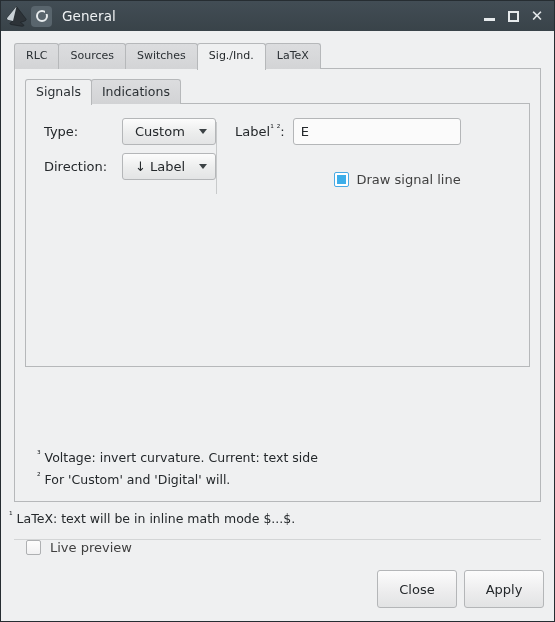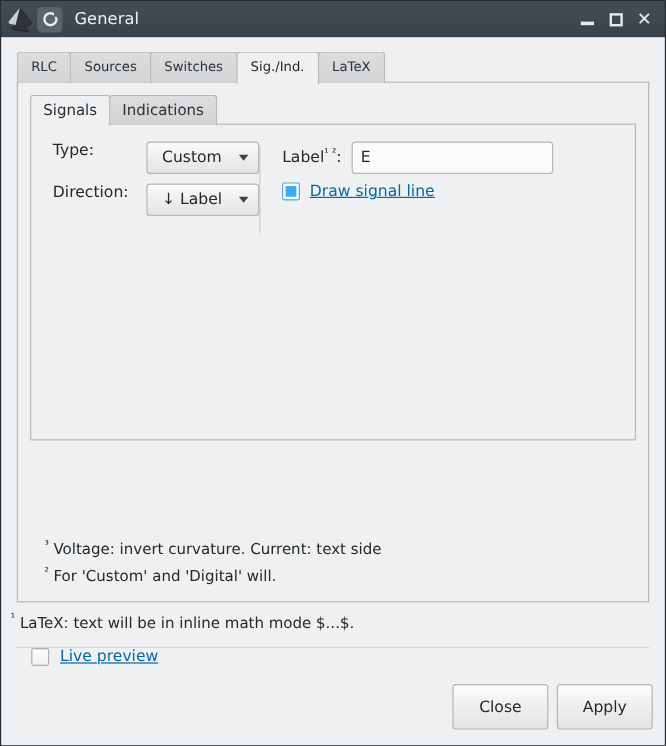--- a/index.html
+++ b/index.html
@@ -211,21 +211,21 @@
     position: relative;
   }
   .left-col {
     padding-left: 18px;
     display: flex;
     flex-direction: column;
     gap: 8px;
   }
   .frow {
     display: flex;
-    align-items: flex-start;
+    align-items: center;
     height: 27px;
   }
   .flabel {
     font-size: 13px;
     color: #24282b;
     width: 78px;
     white-space: nowrap;
   }
 
   .combo {
@@ -257,21 +257,22 @@
     background: #c8cacb;
     margin: 4px 0 4px 0;
     align-self: stretch;
     height: 72px;
   }
 
   .right-col {
     padding-left: 18px;
     display: flex;
     flex-direction: column;
-    gap: 7px;
+    gap: 27px;
+    align-items: flex-end;
   }
   .label-row {
     display: flex;
     align-items: center;
     height: 27px;
   }
   .label-text {
     font-size: 13px;
     color: #24282b;
     white-space: nowrap;
@@ -317,23 +318,22 @@
   }
   .checkbox.checked::after {
     content: "";
     position: absolute;
     left: 2px; top: 2px;
     width: 9px; height: 9px;
     background: #3daee9;
   }
   .check-label {
     font-size: 13px;
-    color: #0369a1;
-    white-space: nowrap;
-    text-decoration: underline;
+    color: #404040;
+    white-space: nowrap;
   }
 
   
   .footnotes-inner {
     position: absolute;
     left: 22px;
     bottom: 14px;
     display: flex;
     flex-direction: column;
     gap: 7px;

